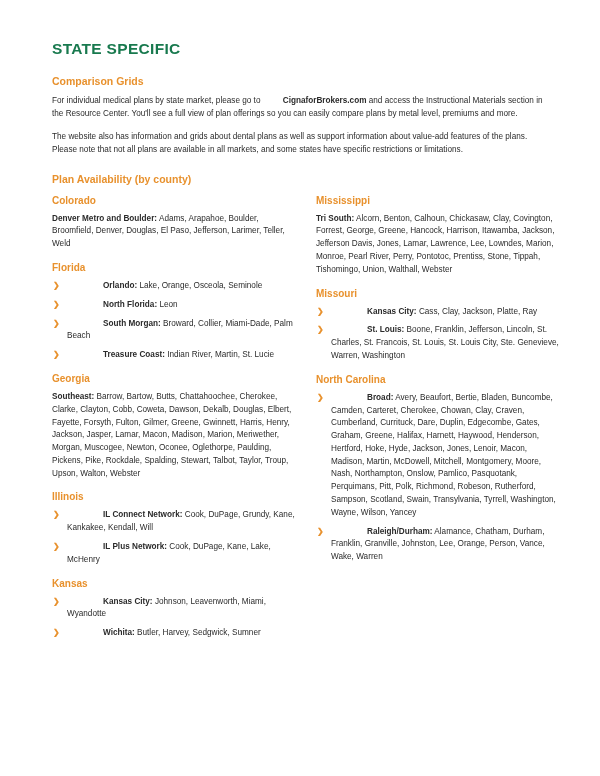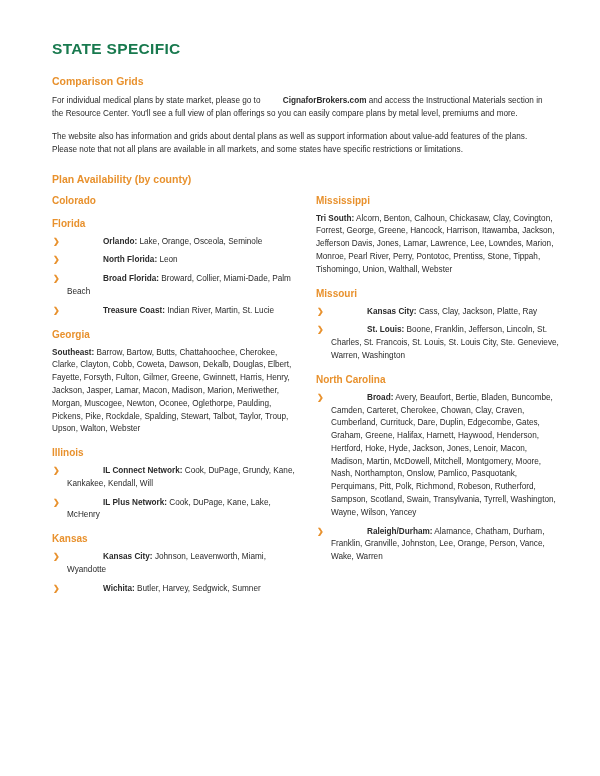--- a/index.html
+++ b/index.html
@@ -126,28 +126,29 @@
 
   <h2 class="avail-head">Plan Availability (by county)</h2>
 
   <div class="columns">
 
     <div class="col left">
 
 
       <div class="state">
         <h3 class="state-name">Colorado</h3>
+        <p class="plain-line"><b>Denver Metro and Boulder:</b><span> Adams, Arapahoe, Boulder, Broomfield, Denver, Douglas, El Paso, Jefferson, Larimer, Teller, Weld</span></p>
       </div>
 
       <div class="state">
         <h3 class="state-name">Florida</h3>
         <ul class="bullets">
           <li><span class="chev">❯</span><b>Orlando:</b><span> Lake, Orange, Osceola, Seminole</span></li>
           <li><span class="chev">❯</span><b>North Florida:</b><span> Leon</span></li>
-          <li><span class="chev">❯</span><b>Broad Florida:</b><span> Broward, Collier, Miami-Dade, Palm Beach</span></li>
+          <li><span class="chev">❯</span><b>South Morgan:</b><span> Broward, Collier, Miami-Dade, Palm Beach</span></li>
           <li><span class="chev">❯</span><b>Treasure Coast:</b><span> Indian River, Martin, St. Lucie</span></li>
         </ul>
       </div>
 
       <div class="state">
         <h3 class="state-name">Georgia</h3>
         <p class="plain-line"><b>Southeast:</b><span> Barrow, Bartow, Butts, Chattahoochee, Cherokee, Clarke, Clayton, Cobb, Coweta, Dawson, Dekalb, Douglas, Elbert, Fayette, Forsyth, Fulton, Gilmer, Greene, Gwinnett, Harris, Henry, Jackson, Jasper, Lamar, Macon, Madison, Marion, Meriwether, Morgan, Muscogee, Newton, Oconee, Oglethorpe, Paulding, Pickens, Pike, Rockdale, Spalding, Stewart, Talbot, Taylor, Troup, Upson, Walton, Webster</span></p>
       </div>
 
       <div class="state">

